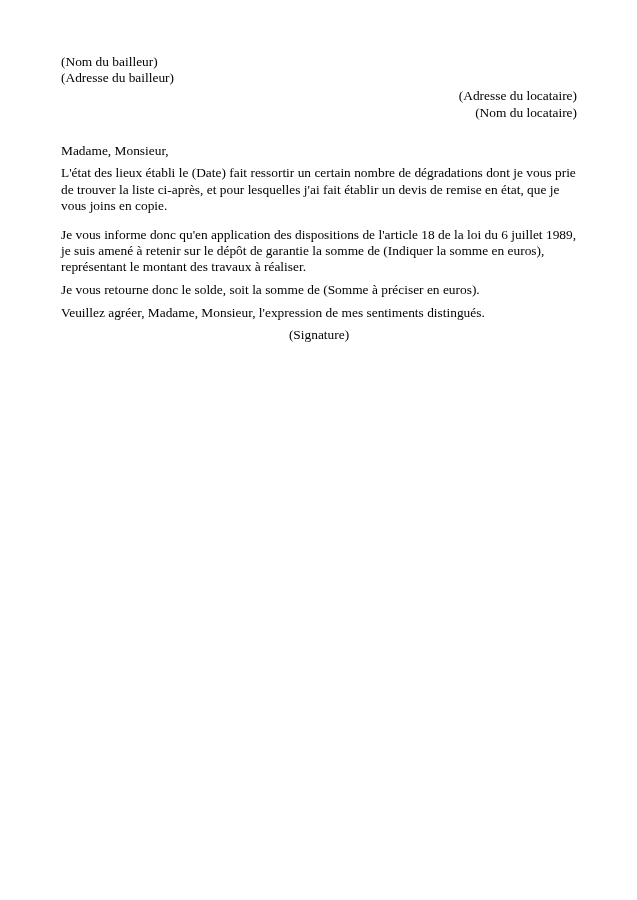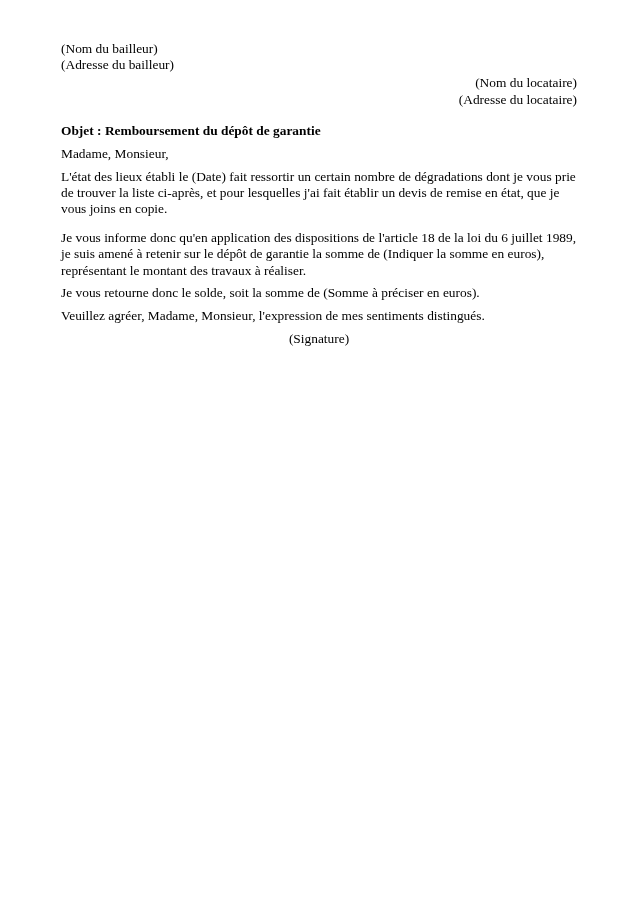--- a/index.html
+++ b/index.html
@@ -12,21 +12,21 @@
       height: 900px;
       position: relative;
       overflow: hidden;
       font-family: "Liberation Serif", serif;
       font-size: 13.4px;
       color: #000000;
     }
     .page {
       position: absolute;
       left: 61px;
-      top: 41px;
+      top: 54px;
       width: 516px;
     }
     .line {
       line-height: 16.2px;
       margin: 0;
       white-space: nowrap;
     }
     .right {
       text-align: right;
     }
@@ -45,27 +45,26 @@
 </head>
 <body>
 
 <div class="page">
   <div>
     <p class="line">(Nom du bailleur)</p>
     <p class="line">(Adresse du bailleur)</p>
   </div>
 
   <div style="margin-top:2px;">
+    <p class="line right">(Adresse du locataire)</p>
     <p class="line right">(Nom du locataire)</p>
-    <p class="line right">(Adresse du locataire)</p>
   </div>
 
   <div class="gap-sm"></div>
   <div class="gap"></div>
-  <p class="line bold">Objet : Remboursement du dépôt de garantie</p>
   <div class="gap"></div>
   <p class="line">Madame, Monsieur,</p>
   <div class="gap"></div>
   <p class="para">L'état des lieux établi le (Date) fait ressortir un certain nombre de dégradations dont je vous prie de trouver la liste ci-après, et pour lesquelles j'ai fait établir un devis de remise en état, que je vous joins en copie.</p>
   <div class="gap"></div>
   <div class="gap"></div>
   <p class="para">Je vous informe donc qu'en application des dispositions de l'article 18 de la loi du 6 juillet 1989, je suis amené à retenir sur le dépôt de garantie la somme de (Indiquer la somme en euros), représentant le montant des travaux à réaliser.</p>
   <div class="gap"></div>
   <p class="para">Je vous retourne donc le solde, soit la somme de (Somme à préciser en euros).</p>
   <div class="gap"></div>

